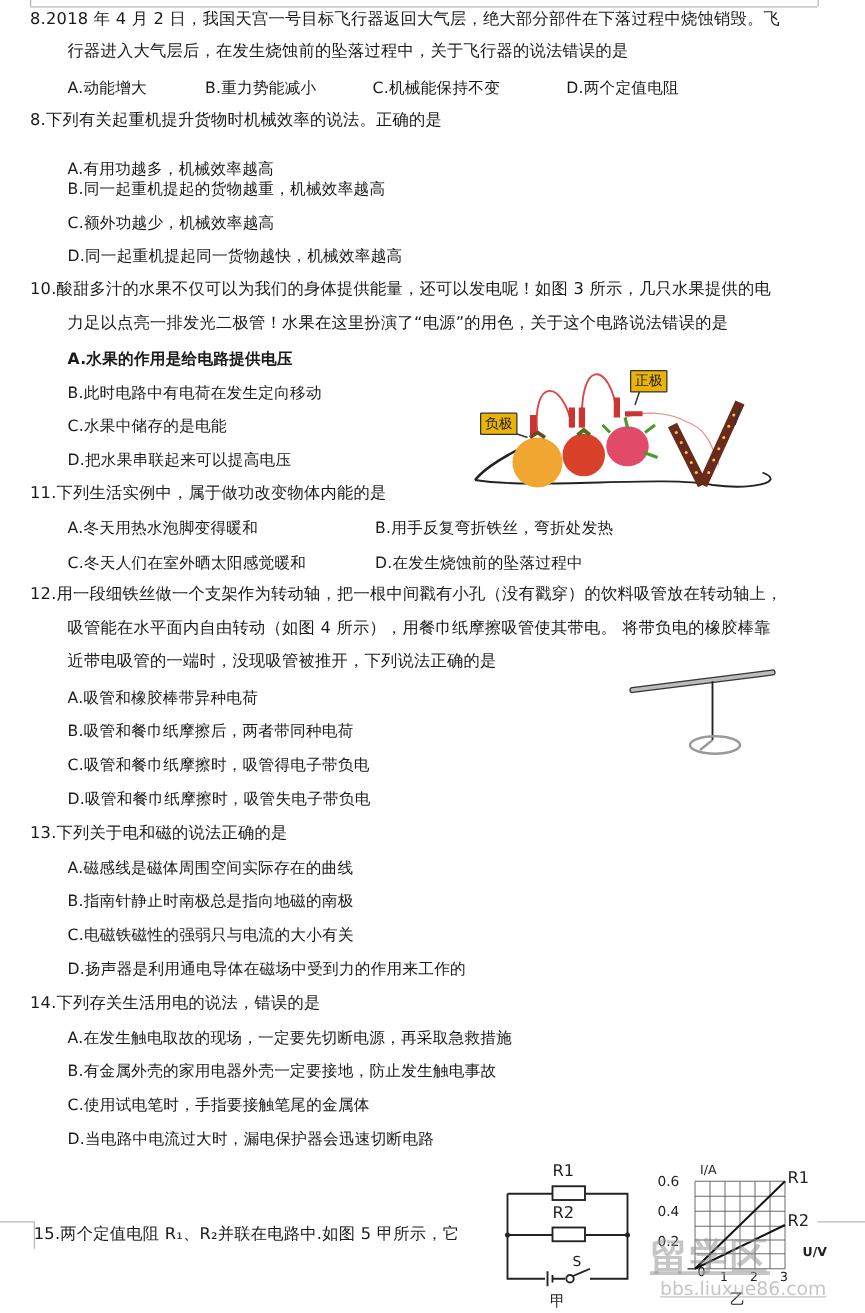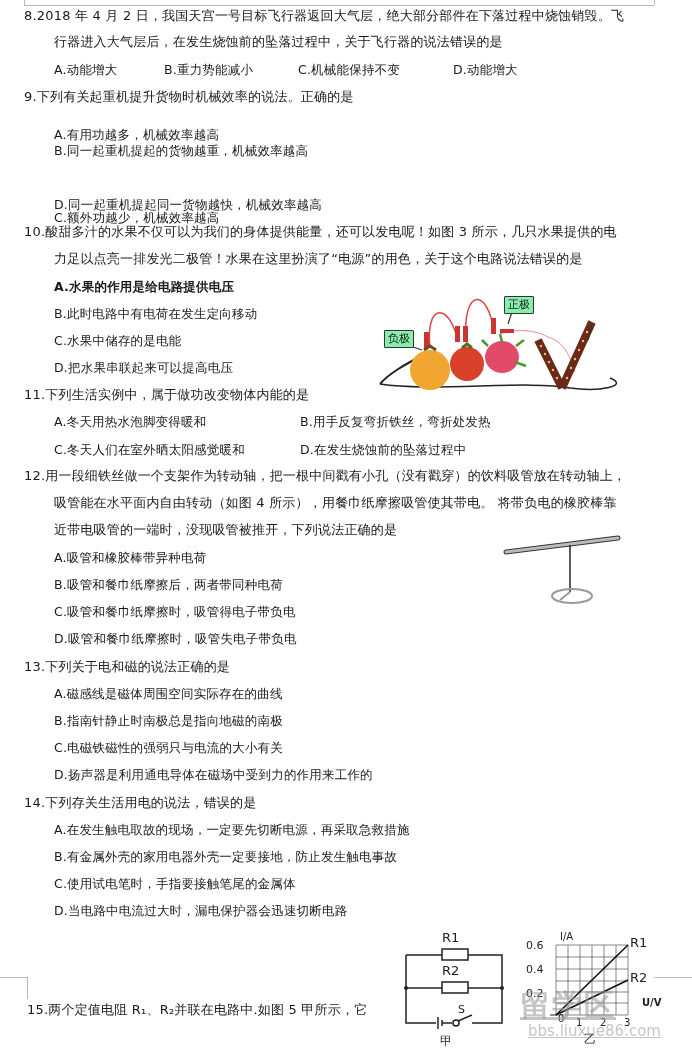--- a/index.html
+++ b/index.html
@@ -15,21 +15,21 @@
   .margin-corner-bl-v { position: absolute; top: 977px; left: 27px; width: 0; height: 22px; border-left: 1px solid #b8b8b8; }
   .margin-corner-br-h { position: absolute; top: 977px; left: 654px; width: 38px; height: 0; border-top: 1px solid #b8b8b8; }
 
   .line { position: absolute; font-size: 13px; line-height: 16px; white-space: nowrap; letter-spacing: 0.2px; }
   .q { left: 24px; }
   .cont { left: 54px; }
   .opt { left: 54px; font-size: 12.5px; }
 
   .fig { position: absolute; }
   .callout {
-    position: absolute; border: 1.5px solid #333; border-radius: 6px; background: #86efac;
+    position: absolute; border: 1.5px solid #333; border-radius: 6px; background: #eab308;
     font-family: "DejaVu Serif", serif; font-size: 11px; line-height: 14px; padding: 1px 3px; color: #222;
   }
   .callout.square { border-radius: 1px; }
   .fig-label { position: absolute; font-size: 12px; color: #222; }
   .watermark { position: absolute; color: rgba(150,150,150,0.55); font-weight: bold; text-decoration: underline; }
 </style>
 </head>
 <body>
 
 <div class="margin-corner-tl-v"></div>
@@ -38,28 +38,28 @@
 <div class="margin-corner-bl-h"></div>
 <div class="margin-corner-bl-v"></div>
 <div class="margin-corner-br-h"></div>
 
 <div>
   <div class="line q" style="top:8px;">8.2018 年 4 月 2 日，我国天宫一号目标飞行器返回大气层，绝大部分部件在下落过程中烧蚀销毁。飞</div>
   <div class="line cont" style="top:34px;">行器进入大气层后，在发生烧蚀前的坠落过程中，关于飞行器的说法错误的是</div>
   <div class="line opt" style="top:62px;">A.动能增大</div>
   <div class="line opt" style="top:62px; left:164px;">B.重力势能减小</div>
   <div class="line opt" style="top:62px; left:298px;">C.机械能保持不变</div>
-  <div class="line opt" style="top:62px; left:453px;">D.动能增大</div>
-</div>
-
-<div>
-  <div class="line q" style="top:89px;">9.下列有关起重机提升货物时机械效率的说法。正确的是</div>
+  <div class="line opt" style="top:62px; left:453px;">D.两个定值电阻</div>
+</div>
+
+<div>
+  <div class="line q" style="top:89px;">8.下列有关起重机提升货物时机械效率的说法。正确的是</div>
   <div class="line opt" style="top:127px;">A.有用功越多，机械效率越高</div>
   <div class="line opt" style="top:143px;">B.同一起重机提起的货物越重，机械效率越高</div>
-  <div class="line opt" style="top:170px;margin-top:40px;">C.额外功越少，机械效率越高</div>
+  <div class="line opt" style="top:170px;">C.额外功越少，机械效率越高</div>
   <div class="line opt" style="top:197px;">D.同一起重机提起同一货物越快，机械效率越高</div>
 </div>
 
 <div>
   <div class="line q" style="top:224px;">10.酸甜多汁的水果不仅可以为我们的身体提供能量，还可以发电呢！如图 3 所示，几只水果提供的电</div>
   <div class="line cont" style="top:251px;">力足以点亮一排发光二极管！水果在这里扮演了“电源”的用色，关于这个电路说法错误的是</div>
   <div class="line opt" style="top:279px;font-weight:bold;">A.水果的作用是给电路提供电压</div>
   <div class="line opt" style="top:306px;">B.此时电路中有电荷在发生定向移动</div>
   <div class="line opt" style="top:333px;">C.水果中储存的是电能</div>
   <div class="line opt" style="top:360px;">D.把水果串联起来可以提高电压</div>
@@ -152,21 +152,21 @@
 
 <div>
   <div class="line q" style="top:795px;">14.下列存关生活用电的说法，错误的是</div>
   <div class="line opt" style="top:822px;">A.在发生触电取故的现场，一定要先切断电源，再采取急救措施</div>
   <div class="line opt" style="top:849px;">B.有金属外壳的家用电器外壳一定要接地，防止发生触电事故</div>
   <div class="line opt" style="top:876px;">C.使用试电笔时，手指要接触笔尾的金属体</div>
   <div class="line opt" style="top:903px;">D.当电路中电流过大时，漏电保护器会迅速切断电路</div>
 </div>
 
 <div>
-  <div class="line q" style="top:1002px; left:27px;">15.两个定值电阻 R₁、R₂并联在电路中.如图 5 甲所示，它</div>
+  <div class="line q" style="top:980px; left:27px;">15.两个定值电阻 R₁、R₂并联在电路中.如图 5 甲所示，它</div>
 
   <div class="fig" style="left:400px; top:925px; width:110px; height:125px;">
     <svg width="110" height="125" viewBox="0 0 110 125">
       <g stroke="#222" stroke-width="1.5" fill="none">
         <path d="M6 30 L6 98 L36 98"></path>
         <path d="M6 30 L42 30"></path>
           <rect x="42" y="24" width="26" height="11" fill="#fff"></rect>
           <path d="M68 30 L102 30 L102 98 L72 98"></path>
         <path d="M6 63 L42 63"></path>
           <rect x="42" y="57" width="26" height="11" fill="#fff"></rect>

